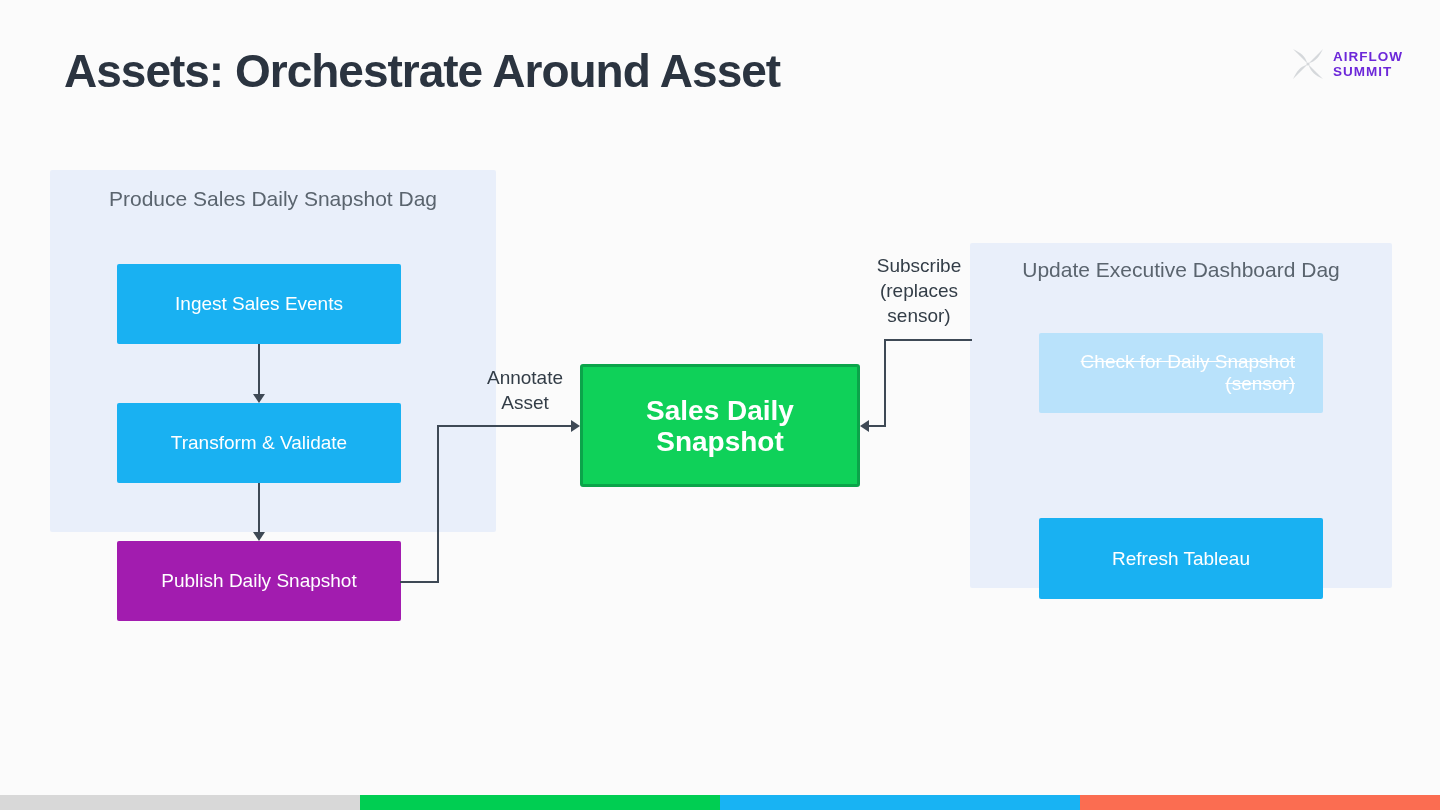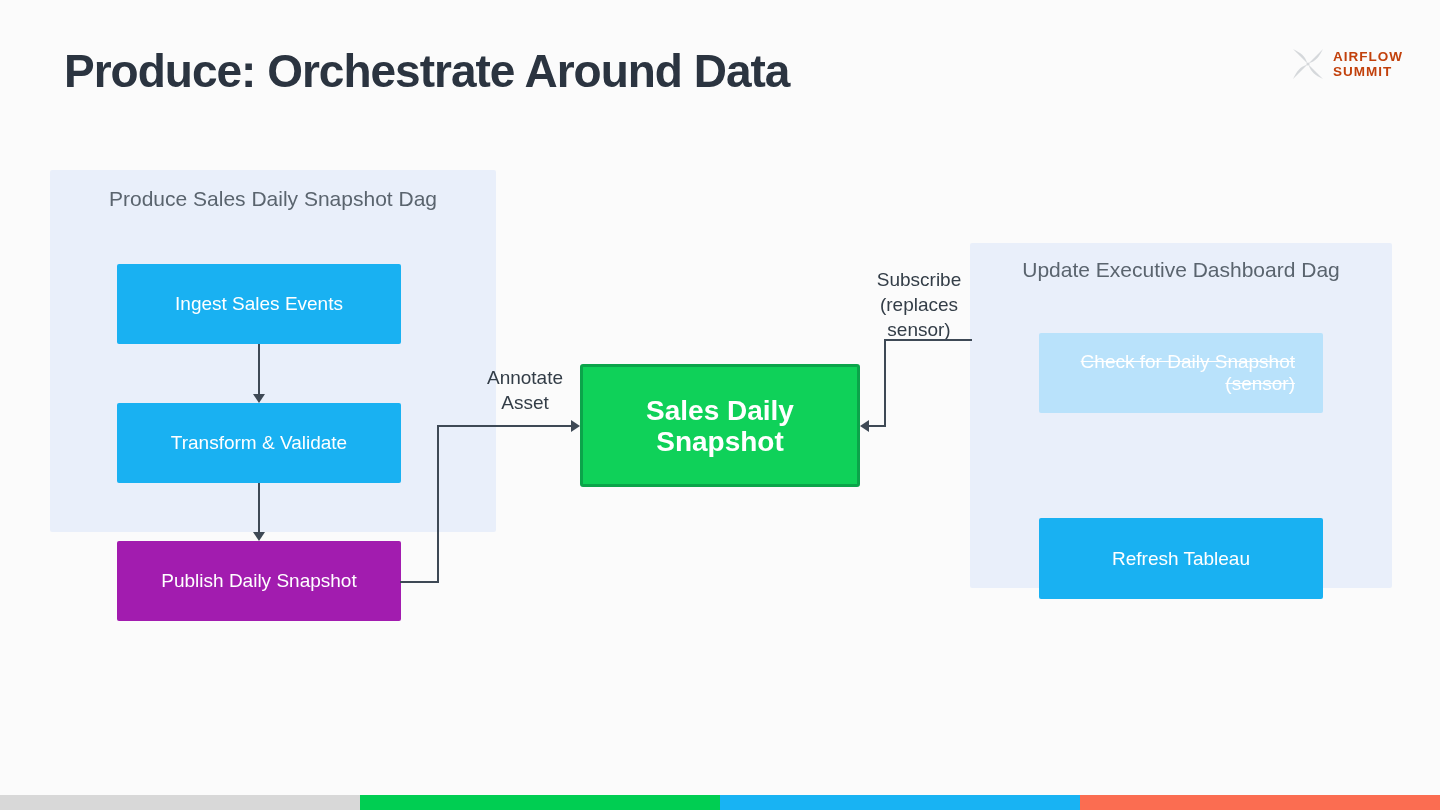--- a/index.html
+++ b/index.html
@@ -6,21 +6,21 @@
   body{font-family:"Liberation Sans",sans-serif;}
   .slide{position:relative;width:1440px;height:810px;background:#FBFBFB;overflow:hidden;}
 
   .slide-title{
     position:absolute;left:64px;top:44px;margin:0;
     font-size:46px;font-weight:800;letter-spacing:-1px;color:#2B3440;
   }
 
   
   .logo{position:absolute;left:1291px;top:47px;display:flex;align-items:center;gap:8px;}
-  .logo-text{color:#c2410c;font-weight:700;font-size:13.5px;letter-spacing:1px;line-height:15px;}
+  .logo-text{color:#6d28d9;font-weight:700;font-size:13.5px;letter-spacing:1px;line-height:15px;}
 
   
   .panel{position:absolute;background:#E9EFFA;border-radius:2px;}
   .panel-producer{left:50px;top:170px;width:418px;height:362px;padding-left:28px;}
   .panel-consumer{left:970px;top:243px;width:422px;height:345px;}
   .panel-title{
     position:absolute;left:0;width:100%;text-align:center;
     font-size:21px;font-weight:500;color:#5A646E;
   }
 
@@ -40,37 +40,37 @@
     display:flex;align-items:center;justify-content:center;text-align:center;
     color:#FFFFFF;font-size:28px;font-weight:700;line-height:31px;
   }
 
   
   .edge-label{
     position:absolute;text-align:center;color:#333D47;
     font-size:19px;font-weight:500;line-height:25px;white-space:pre-line;
   }
   .label-annotate{left:455px;top:365px;width:140px;}
-  .label-subscribe{left:839px;top:267px;width:160px;}
+  .label-subscribe{left:839px;top:253px;width:160px;}
 
   .multiline{white-space:pre-line;}
 
   
   .connectors{position:absolute;left:0;top:0;pointer-events:none;}
 
   
   .footer-bar{position:absolute;left:0;bottom:0;width:1440px;height:15px;display:flex;}
   .footer-seg{width:25%;height:100%;}
 </style>
 </head>
 <body>
 
 <div class="slide" style="background-color: rgb(251, 251, 251);">
 
-  <h1 class="slide-title">Produce: Orchestrate Around Data</h1>
+  <h1 class="slide-title">Assets: Orchestrate Around Asset</h1>
 
   <div class="logo">
     <span style="display:inline-block;line-height:0;">
       <svg width="34" height="34" viewBox="0 0 34 34">
         <g fill="#D5D8DB">
           <path d="M17 17 L2 2 C10 6 14 9 16.2 15.8 Z"></path>
           <path d="M17 17 L32 2 C28 10 25 14 18.2 16.2 Z"></path>
           <path d="M17 17 L32 32 C24 28 20 25 17.8 18.2 Z"></path>
           <path d="M17 17 L2 32 C6 24 9 20 15.8 17.8 Z"></path>
           <circle cx="17" cy="17" r="1.6"></circle>

